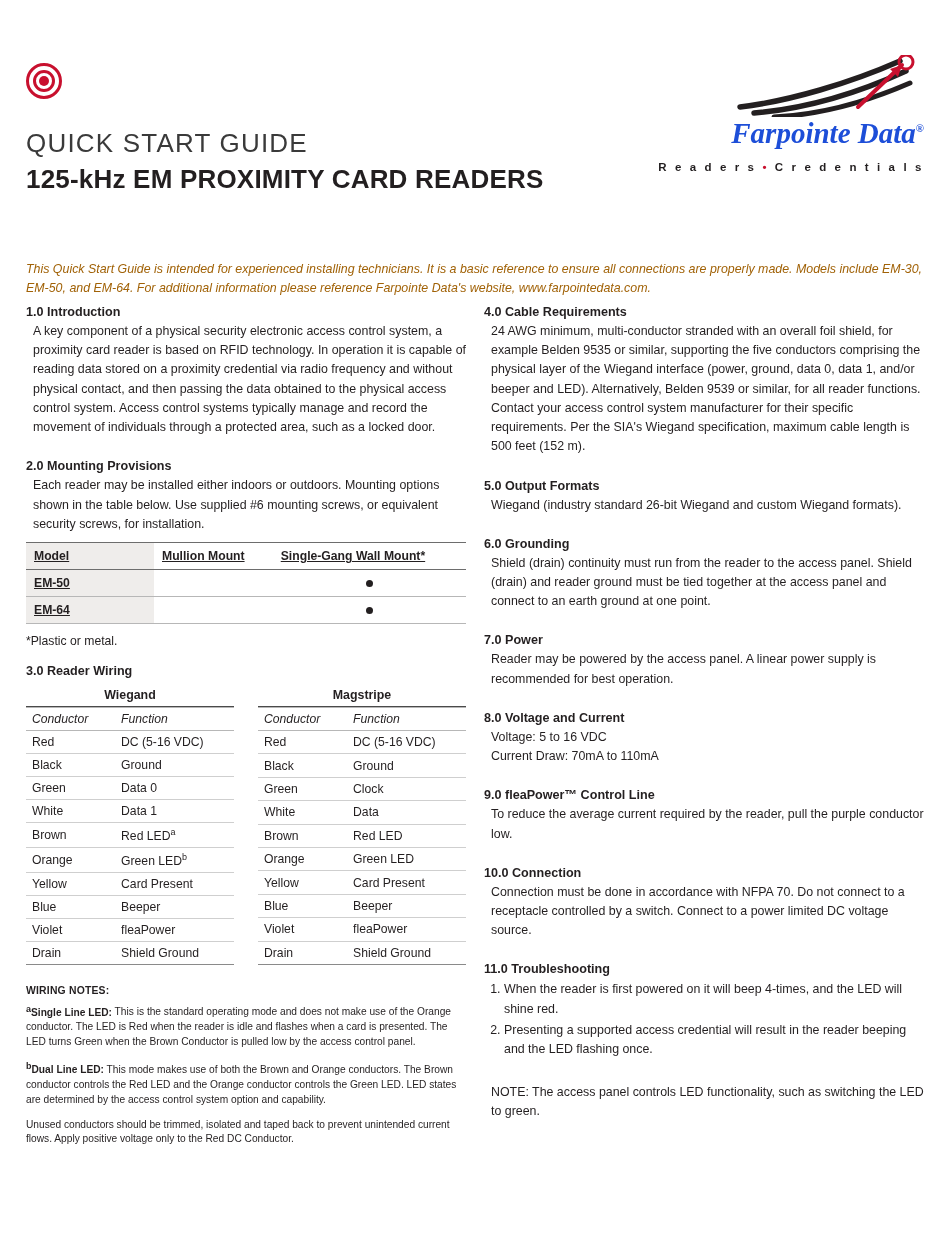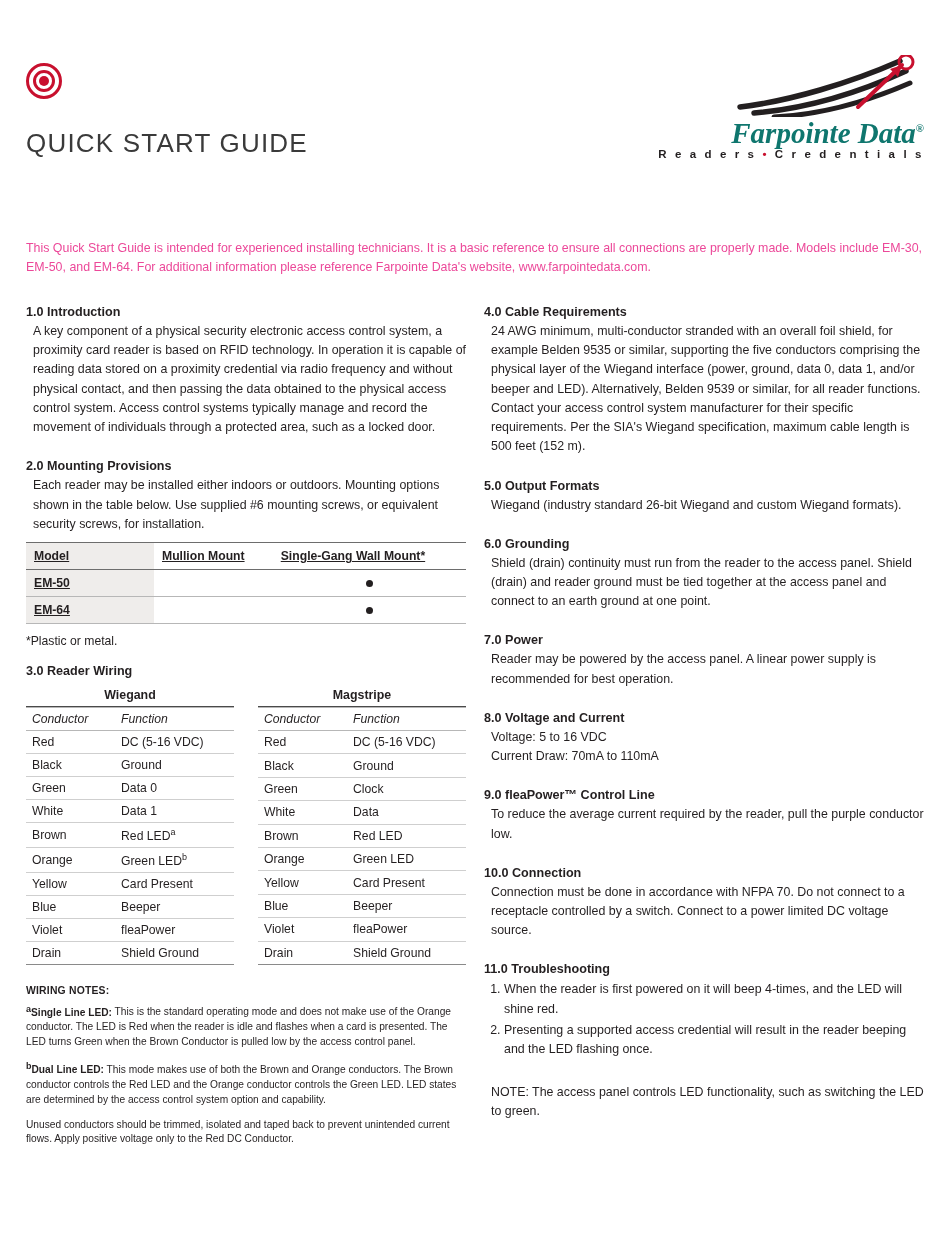--- a/index.html
+++ b/index.html
@@ -92,47 +92,48 @@
     height: 62px;
     width: 190px;
     margin-left: auto;
     margin-right: 4px;
   }
   .brand-name {
     font-family: "Liberation Serif", serif;
     font-size: 29px;
     font-style: italic;
     font-weight: bold;
-    color: #0f766e;
+    color: #1d4ed8;
     letter-spacing: 0px;
     line-height: 1;
     margin-top: 2px;
   }
   .brand-name sup {
     font-size: 11px;
     vertical-align: super;
   }
   .brand-tag {
     font-size: 11.5px;
     letter-spacing: 2.6px;
     font-weight: bold;
     color: #231f20;
-    margin-top: 0;
+    margin-top: 13px;
   }
   .brand-tag .sep { color: #c8102e; }
 
   
   .intro {
     position: absolute;
     left: 26px;
-    top: 239px;
+    top: 260px;
     width: 898px;
     font-size: 12.4px;
     line-height: 1.55;
-    color: #ec4899;
+    color: #a16207;
+    font-style: italic;
   }
   
   .col-left {
     position: absolute;
     left: 26px;
     top: 305px;
     width: 440px;
   }
   .col-right {
     position: absolute;
@@ -264,20 +265,21 @@
 
   <div class="header">
     <div class="logo-target">
       <div class="ring1"></div>
       <div class="ring2"></div>
       <div class="dot"></div>
     </div>
 
     <div class="title-block">
       <div class="qsg-title">QUICK START GUIDE</div>
+      <div class="qsg-sub">125-kHz EM PROXIMITY CARD READERS</div>
     </div>
 
     <div class="brand">
       <div class="brand-mark">
         <svg width="190" height="62" viewBox="0 0 190 62">
           <path d="M10 52 C 60 46, 120 28, 170 6" stroke="#231f20" stroke-width="5.5" fill="none" stroke-linecap="round"></path>
           <path d="M24 58 C 74 54, 128 38, 176 16" stroke="#231f20" stroke-width="5.5" fill="none" stroke-linecap="round"></path>
           <path d="M44 62 C 88 60, 134 48, 180 28" stroke="#231f20" stroke-width="5" fill="none" stroke-linecap="round"></path>
           <path d="M128 52 L 172 10" stroke="#c8102e" stroke-width="4" fill="none" stroke-linecap="round"></path>
           <path d="M172 10 L 160 14 L 168 22 Z" fill="#c8102e"></path>

